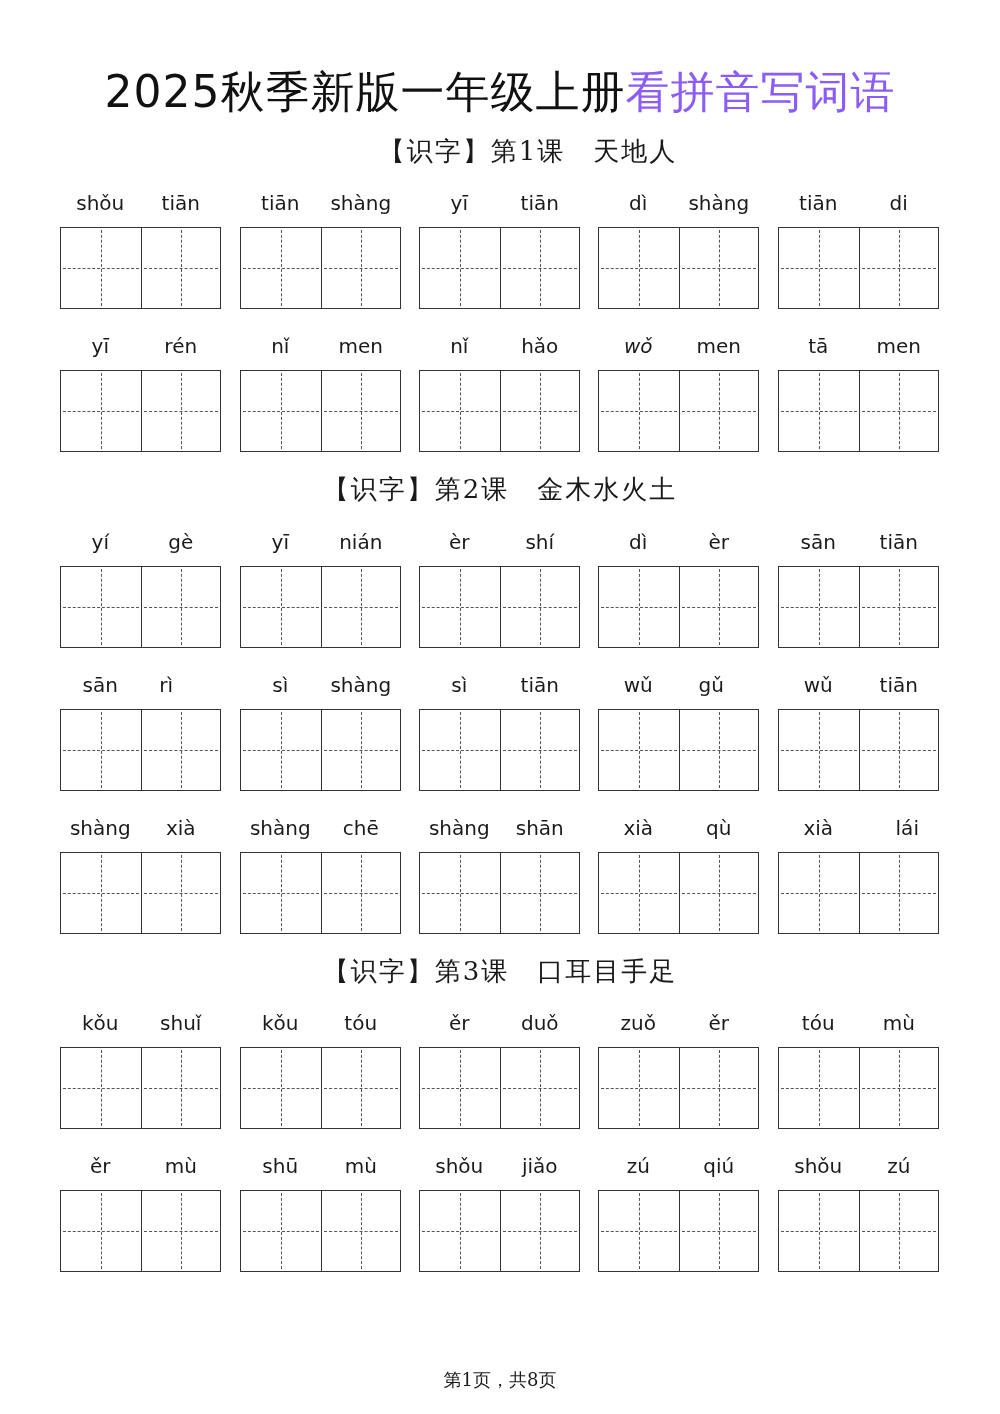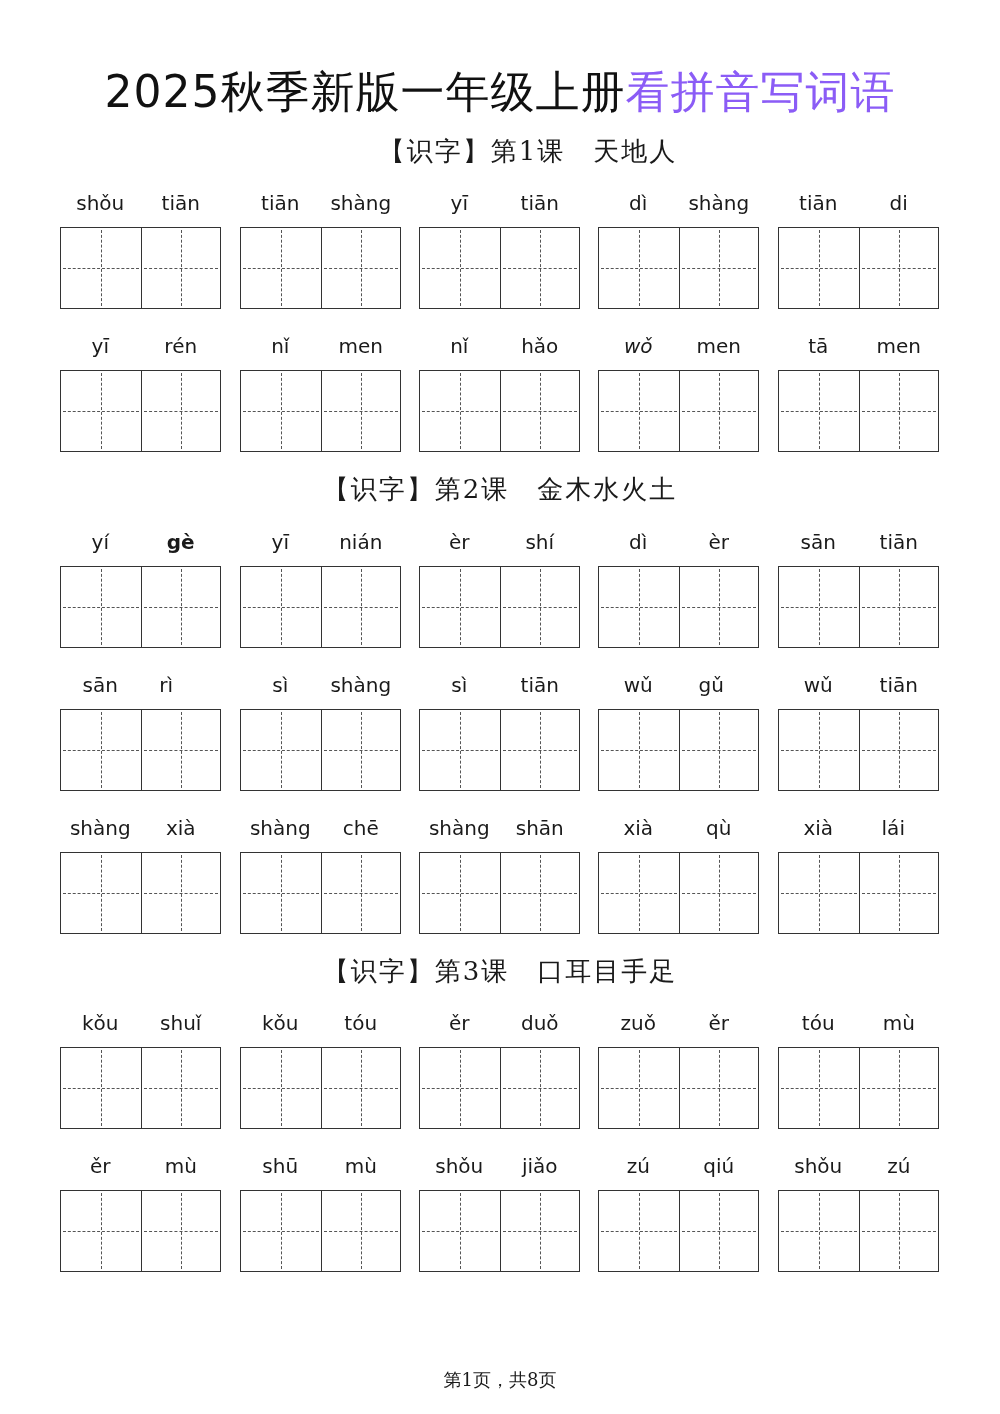--- a/index.html
+++ b/index.html
@@ -177,21 +177,21 @@
             <div class="h"></div>
             <div class="v"></div>
           </div>
         </div>
       </div>
     </div>
     <div class="lesson" style="top: 472px;"><span>【识字】</span><span>第2课</span><span class="sp"></span><span>金木水火土</span></div>
     <div class="row" style="top: 529px;">
       <div class="group" style="left: 0px;">
         <div class="pinyin" style="left: 0px;">yí</div>
-        <div class="pinyin" style="left: 80.5px; font-weight: bold;">gè</div>
+        <div class="pinyin" style="left: 80.5px;">gè</div>
         <div class="boxes">
           <div class="cell">
             <div class="h"></div>
             <div class="v"></div>
           </div>
           <div class="cell">
             <div class="h"></div>
             <div class="v"></div>
           </div>
         </div>
@@ -377,21 +377,21 @@
             <div class="v"></div>
           </div>
           <div class="cell">
             <div class="h"></div>
             <div class="v"></div>
           </div>
         </div>
       </div>
       <div class="group" style="left: 718px;">
         <div class="pinyin" style="left: 0px;">xià</div>
-        <div class="pinyin" style="left: 75px;">lái</div>
+        <div class="pinyin" style="left: 89px;">lái</div>
         <div class="boxes">
           <div class="cell">
             <div class="h"></div>
             <div class="v"></div>
           </div>
           <div class="cell">
             <div class="h"></div>
             <div class="v"></div>
           </div>
         </div>

